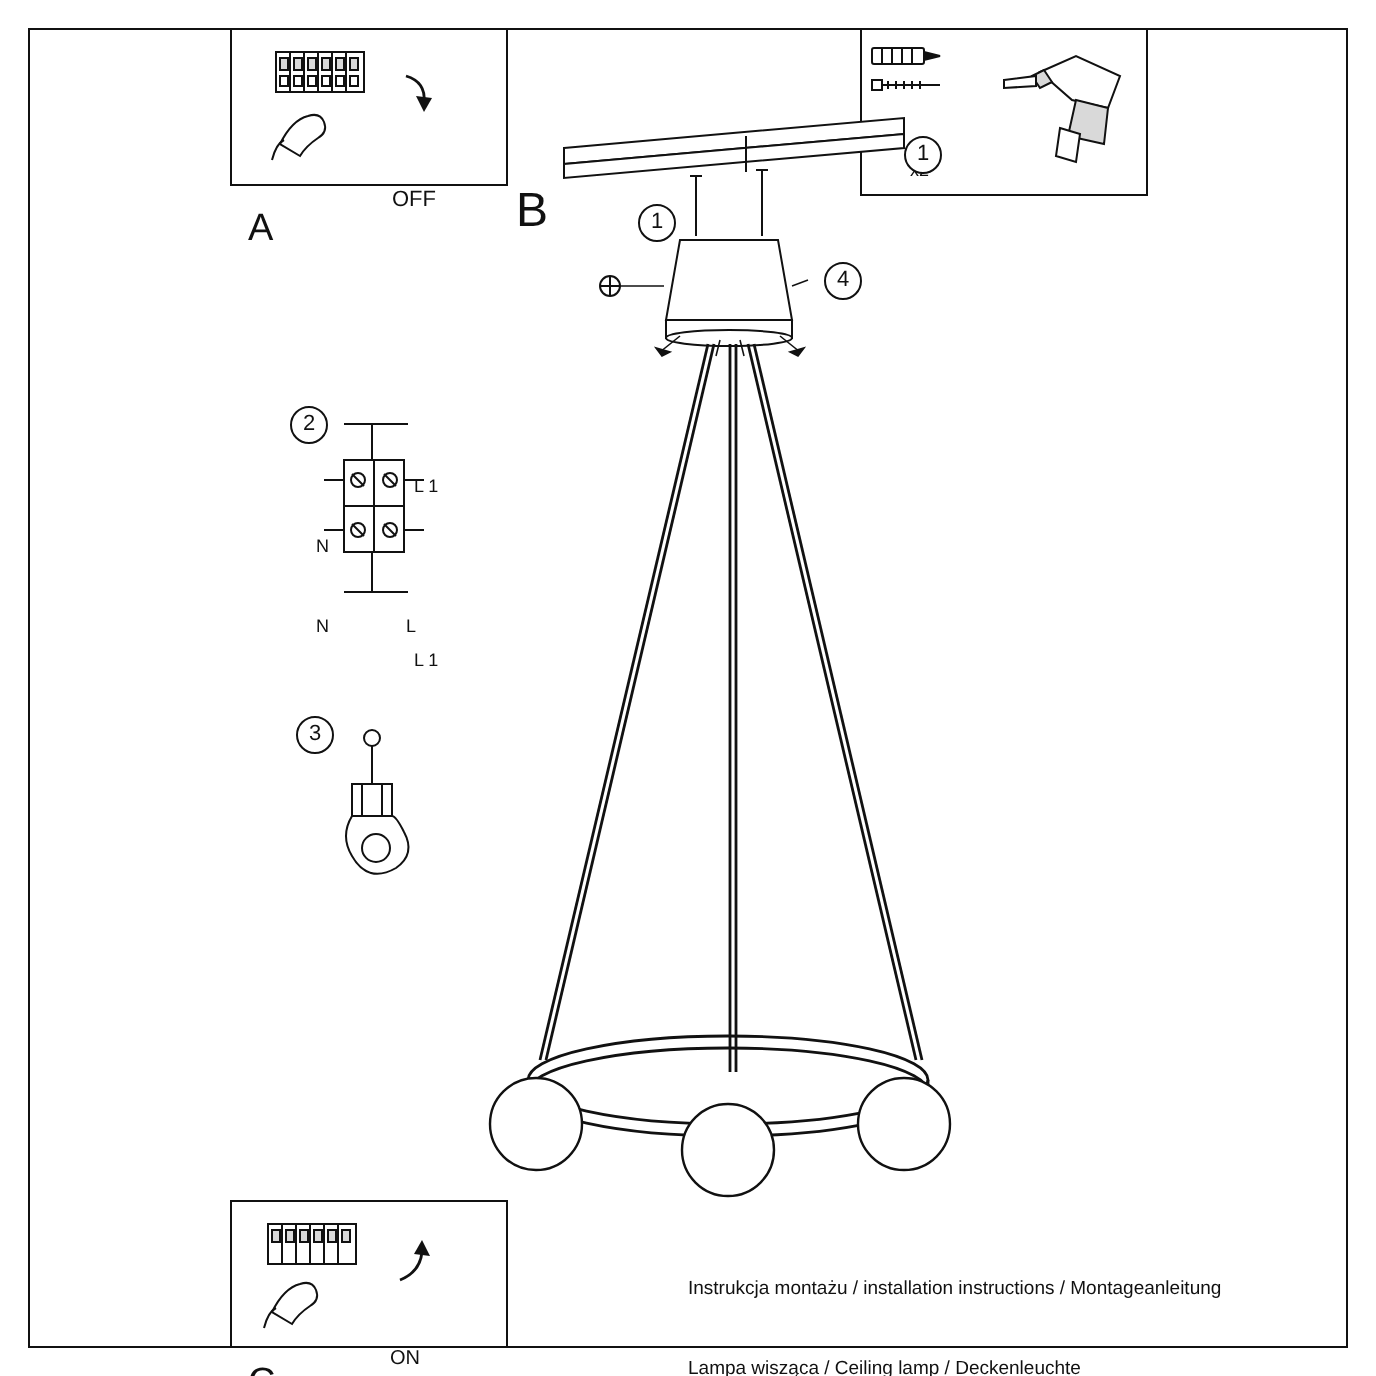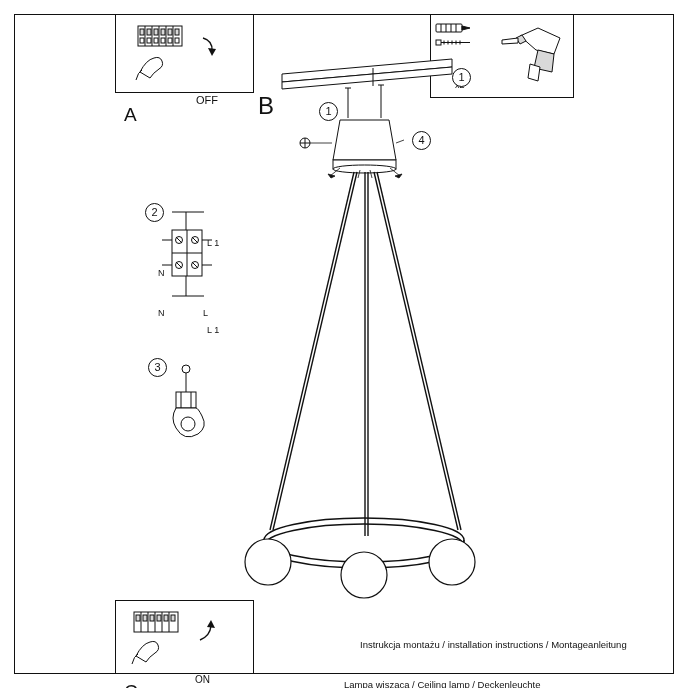--- a/index.html
+++ b/index.html
@@ -223,16 +223,16 @@
     <g stroke="#111" stroke-width="1.2" fill="#fff">
       <circle cx="268" cy="562" r="23"></circle>
       <circle cx="364" cy="575" r="23"></circle>
       <circle cx="452" cy="562" r="23"></circle>
     </g>
   </svg>
 
   <div class="circnum" style="left:319px;top:102px;">1</div>
   <div class="circnum" style="left:412px;top:131px;">4</div>
 
-  <div class="footer" style="left:360px;top:638px;">Instrukcja montażu / installation instructions / Montageanleitung</div>
+  <div class="footer" style="left:344px;top:638px;">Instrukcja montażu / installation instructions / Montageanleitung</div>
   <div class="footer" style="left:344px;top:652px;margin-top:26px;">Lampa wisząca / Ceiling lamp / Deckenleuchte</div>
 
 </div>
 
 </body></html>

